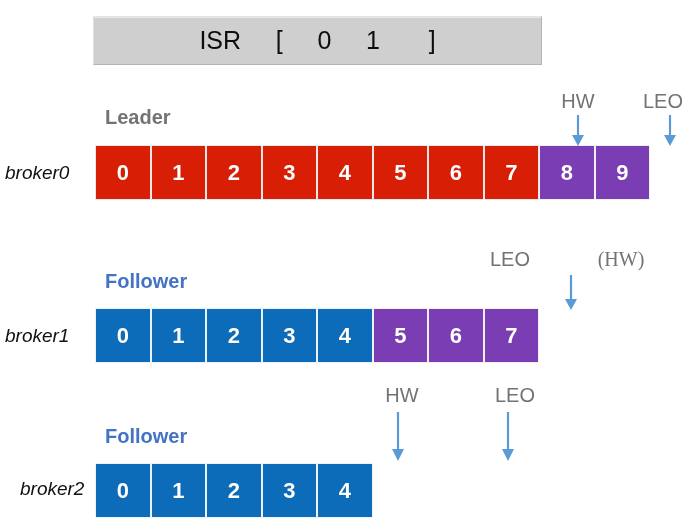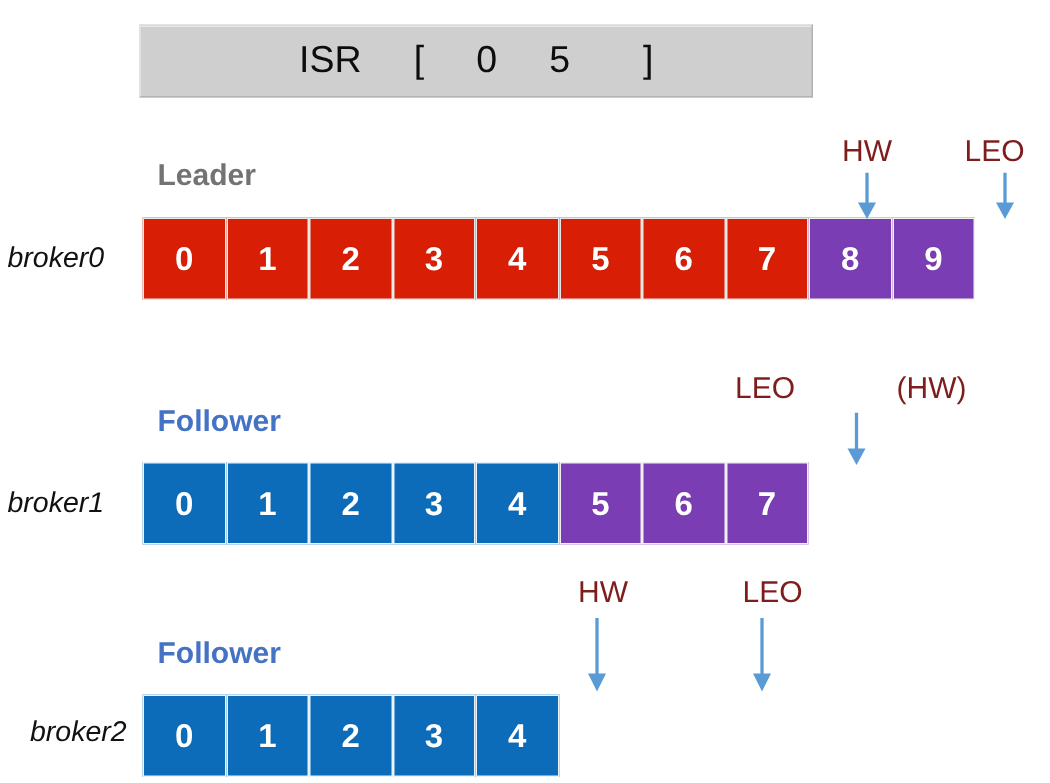--- a/index.html
+++ b/index.html
@@ -75,38 +75,38 @@
     text-shadow: 0 0 1px rgba(0,0,0,0.15);
   }
   .cell.red    { background: #d81f06; border-color: #e8e8e8; }
   .cell.purple { background: #7a3db3; border-color: #f0f0f0; }
   .cell.blue   { background: #0c6cba; border-color: #eaf3fa; }
 
   
   .marker {
     position: absolute;
     font-size: 20px;
-    color: #7f1d1d;
+    color: #737373;
     white-space: nowrap;
     transform: translateX(-50%);
     text-align: center;
   }
   .arrow {
     position: absolute;
     transform: translateX(-50%);
     line-height: 0;
   }
 </style>
 </head>
 <body>
 
 <div id="stage">
 
   <div class="isr-box">
-    <span class="isr-text">ISR     [     0     5       ]</span>
+    <span class="isr-text">ISR     [     0     1       ]</span>
   </div>
 
   <div class="row-label" style="left:5px; top:162px;">broker0</div>
   <div class="role-label" style="left:105px; top:106px; color:#737373;">Leader</div>
 
   <div class="log" style="left:95px; top:145px;">
     <div class="cell red">0</div>
     <div class="cell red">1</div>
     <div class="cell red">2</div>
     <div class="cell red">3</div>
@@ -149,21 +149,21 @@
   </div>
 
   <div class="marker" style="left:510px; top:248px;">LEO</div>
   <div class="arrow" style="left:571px; top:275px;">
     <svg width="18" height="36" viewBox="0 0 18 36">
       <line x1="9" y1="0" x2="9" y2="26" stroke="#5b9bd5" stroke-width="2.2"></line>
       <polygon points="3,24 15,24 9,35" fill="#5b9bd5"></polygon>
     </svg>
   </div>
 
-  <div class="marker" style="left:621px; top:248px;">(HW)</div>
+  <div class="marker" style="left:621px; top:248px;font-family:Liberation Serif, serif;">(HW)</div>
 
   <div class="row-label" style="left:20px; top:478px;">broker2</div>
   <div class="role-label" style="left:105px; top:425px; color:#4472c4;">Follower</div>
 
   <div class="log" style="left:95px; top:463px;">
     <div class="cell blue">0</div>
     <div class="cell blue">1</div>
     <div class="cell blue">2</div>
     <div class="cell blue">3</div>
     <div class="cell blue">4</div>

